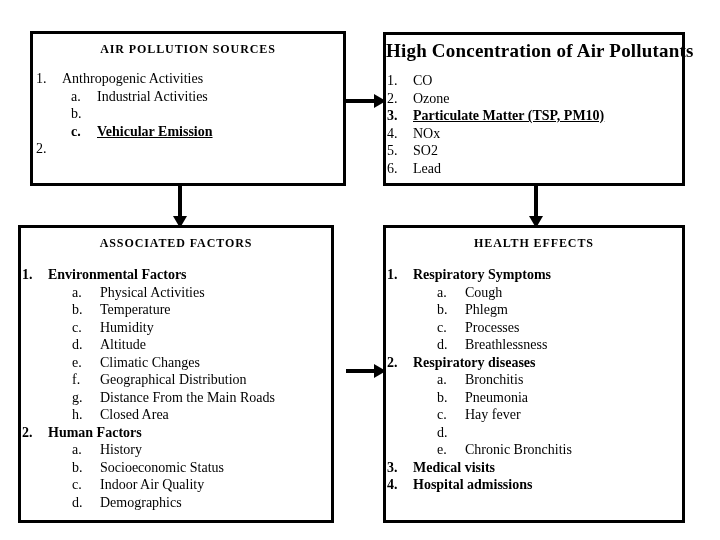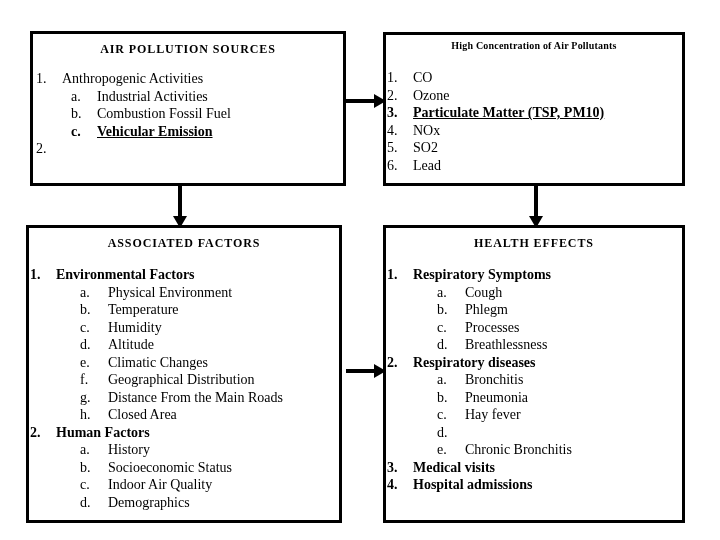--- a/index.html
+++ b/index.html
@@ -19,37 +19,37 @@
 
   
   .box {
     position: absolute;
     box-sizing: border-box;
     border: 3px solid #000000;
     background: #ffffff;
   }
   #box-sources   { left: 30px;  top: 31px;  width: 316px; height: 155px; }
   #box-pollutants{ left: 383px; top: 32px;  width: 302px; height: 154px; }
-  #box-factors   { left: 26px;  top: 225px; width: 316px; height: 298px; }
+  #box-factors   { left: 18px;  top: 225px; width: 316px; height: 298px; }
   #box-health    { left: 383px; top: 225px; width: 302px; height: 298px; }
 
   .box-title {
     text-align: center;
     font-weight: bold;
     font-size: 12px;
     letter-spacing: 0.9px;
     margin-top: 8px;
     margin-bottom: 2px;
     white-space: nowrap;
   }
   .box-title.nocaps {
     letter-spacing: 0.2px;
     margin-top: 5px;
-    margin-bottom: 16px;
-    font-size: 10px;
+    margin-bottom: 8px;
+    font-size: 19px;
   }
 
   
   .list { margin: 0; padding: 0; }
   .row {
     display: flex;
     align-items: baseline;
     font-size: 14px;
     line-height: 17.5px;
     white-space: nowrap;
@@ -148,21 +148,20 @@
         <div class="row lvl1">
           <span class="marker">1.</span>
           <span class="text">Anthropogenic Activities</span>
         </div>
         <div class="row lvl2">
           <span class="marker">a.</span>
           <span class="text">Industrial Activities</span>
         </div>
         <div class="row lvl2">
           <span class="marker">b.</span>
-          <span class="text">Combustion Fossil Fuel</span>
         </div>
         <div class="row lvl2">
           <span class="marker bold">c.</span>
           <span class="text bold uline">Vehicular Emission</span>
         </div>
         <div class="row lvl1">
           <span class="marker">2.</span>
         </div>
       </div>
   </div>
@@ -199,21 +198,21 @@
 
   <div class="box" id="box-factors">
     <div class="box-title">ASSOCIATED FACTORS</div>
     <div class="list">
         <div class="row lvl1">
           <span class="marker bold">1.</span>
           <span class="text bold">Environmental Factors</span>
         </div>
         <div class="row lvl2">
           <span class="marker">a.</span>
-          <span class="text">Physical Environment</span>
+          <span class="text">Physical Activities</span>
         </div>
         <div class="row lvl2">
           <span class="marker">b.</span>
           <span class="text">Temperature</span>
         </div>
         <div class="row lvl2">
           <span class="marker">c.</span>
           <span class="text">Humidity</span>
         </div>
         <div class="row lvl2">

